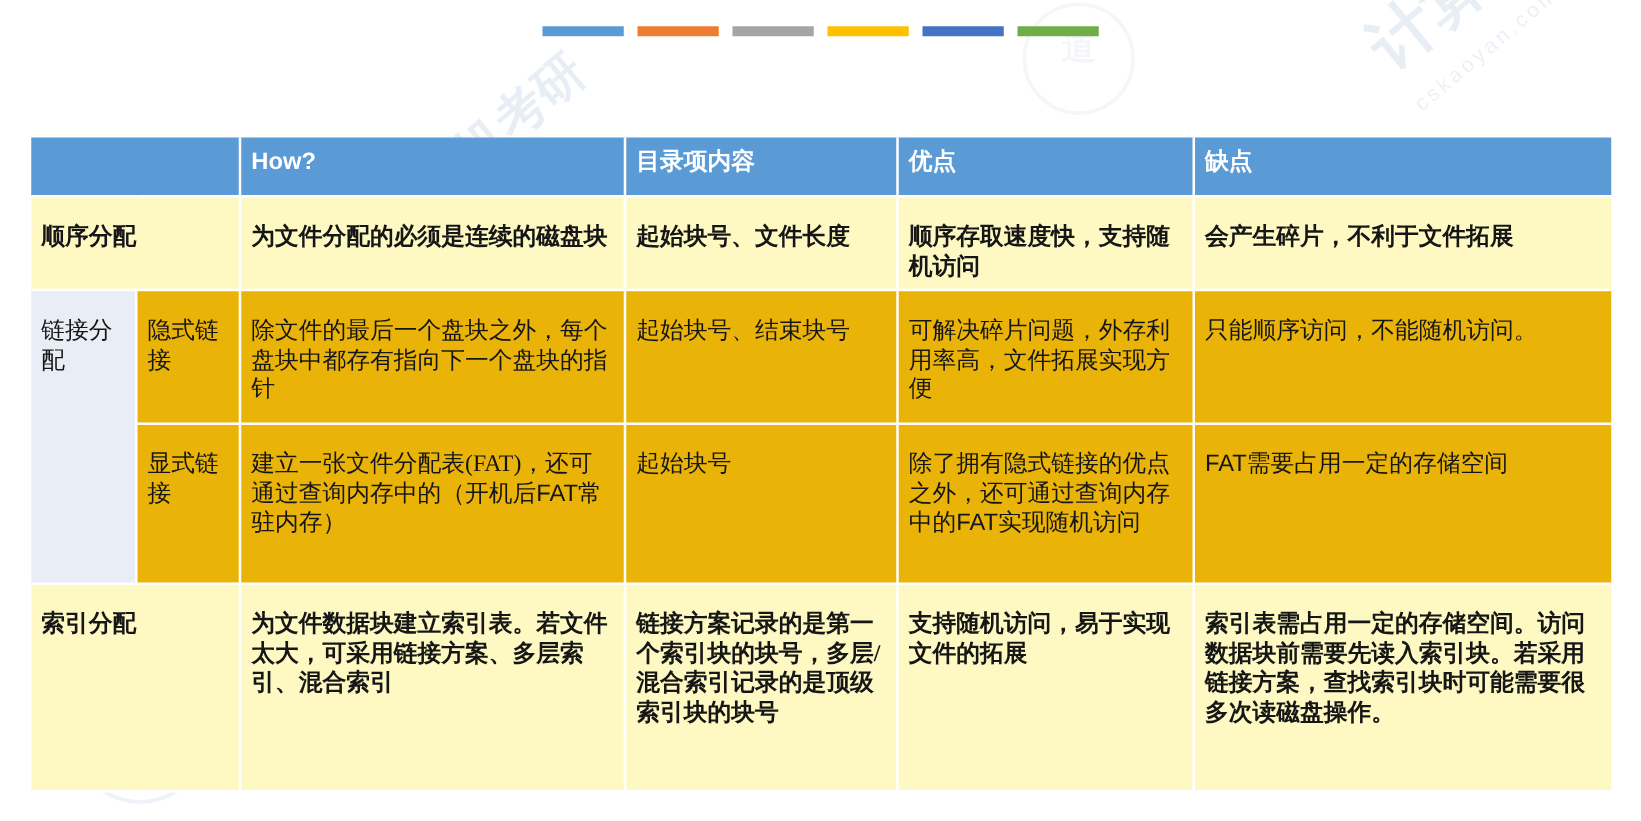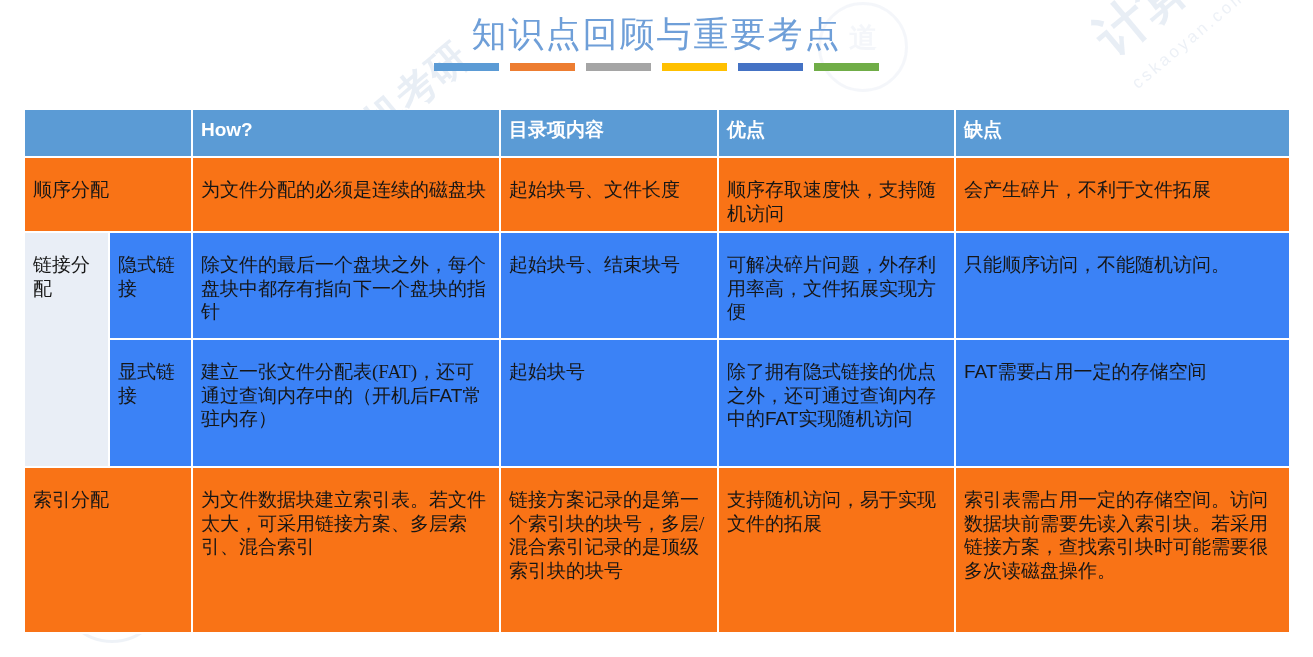--- a/index.html
+++ b/index.html
@@ -113,22 +113,22 @@
   #content-table tr.header-row th {
     background: #5b9bd5;
     color: #ffffff;
     font-family: "Liberation Sans", sans-serif;
     font-weight: bold;
     font-size: 19px;
     height: 32px;
     padding-top: 8px;
     padding-bottom: 6px;
   }
-  .row-light td { background: #f97316; }
-  .row-dark  td { background: #3b82f6; }
+  .row-light td { background: #fef9c3; font-weight: bold; }
+  .row-dark  td { background: #eab308; }
   td.cell-light { background: #e9eef6 !important; }
   .bold-term { font-family: "Liberation Sans", sans-serif; font-weight: normal; }
   #content-table td:last-child, #content-table th:last-child {
     border-right: none;
   }
 </style>
 </head>
 <body>
 
 <div id="watermark-layer">
@@ -152,21 +152,20 @@
   </div>
   <div class="wm-seal" style="left:818px; top:2px; width:90px; height:90px; opacity:0.14;">
     <span class="seal-char" style="font-size:28px;margin-top:19px;">道</span>
   </div>
   <div class="wm-seal" style="left:962px; top:250px; width:86px; height:86px; opacity:0.14;">
     <span class="seal-char" style="font-size:26px;margin-top:19px;">道</span>
   </div>
 </div>
 
 <div id="title-block">
-  <h1 id="slide-title" style="color: rgb(111, 159, 216);">知识点回顾与重要考点</h1>
   <div id="accent-bars">
     <div class="accent-bar" style="background: rgb(91, 155, 213);"></div>
     <div class="accent-bar" style="background: rgb(237, 125, 49);"></div>
     <div class="accent-bar" style="background: rgb(165, 165, 165);"></div>
     <div class="accent-bar" style="background: rgb(255, 192, 0);"></div>
     <div class="accent-bar" style="background: rgb(68, 114, 196);"></div>
     <div class="accent-bar" style="background: rgb(112, 173, 71);"></div>
   </div>
 </div>
 

